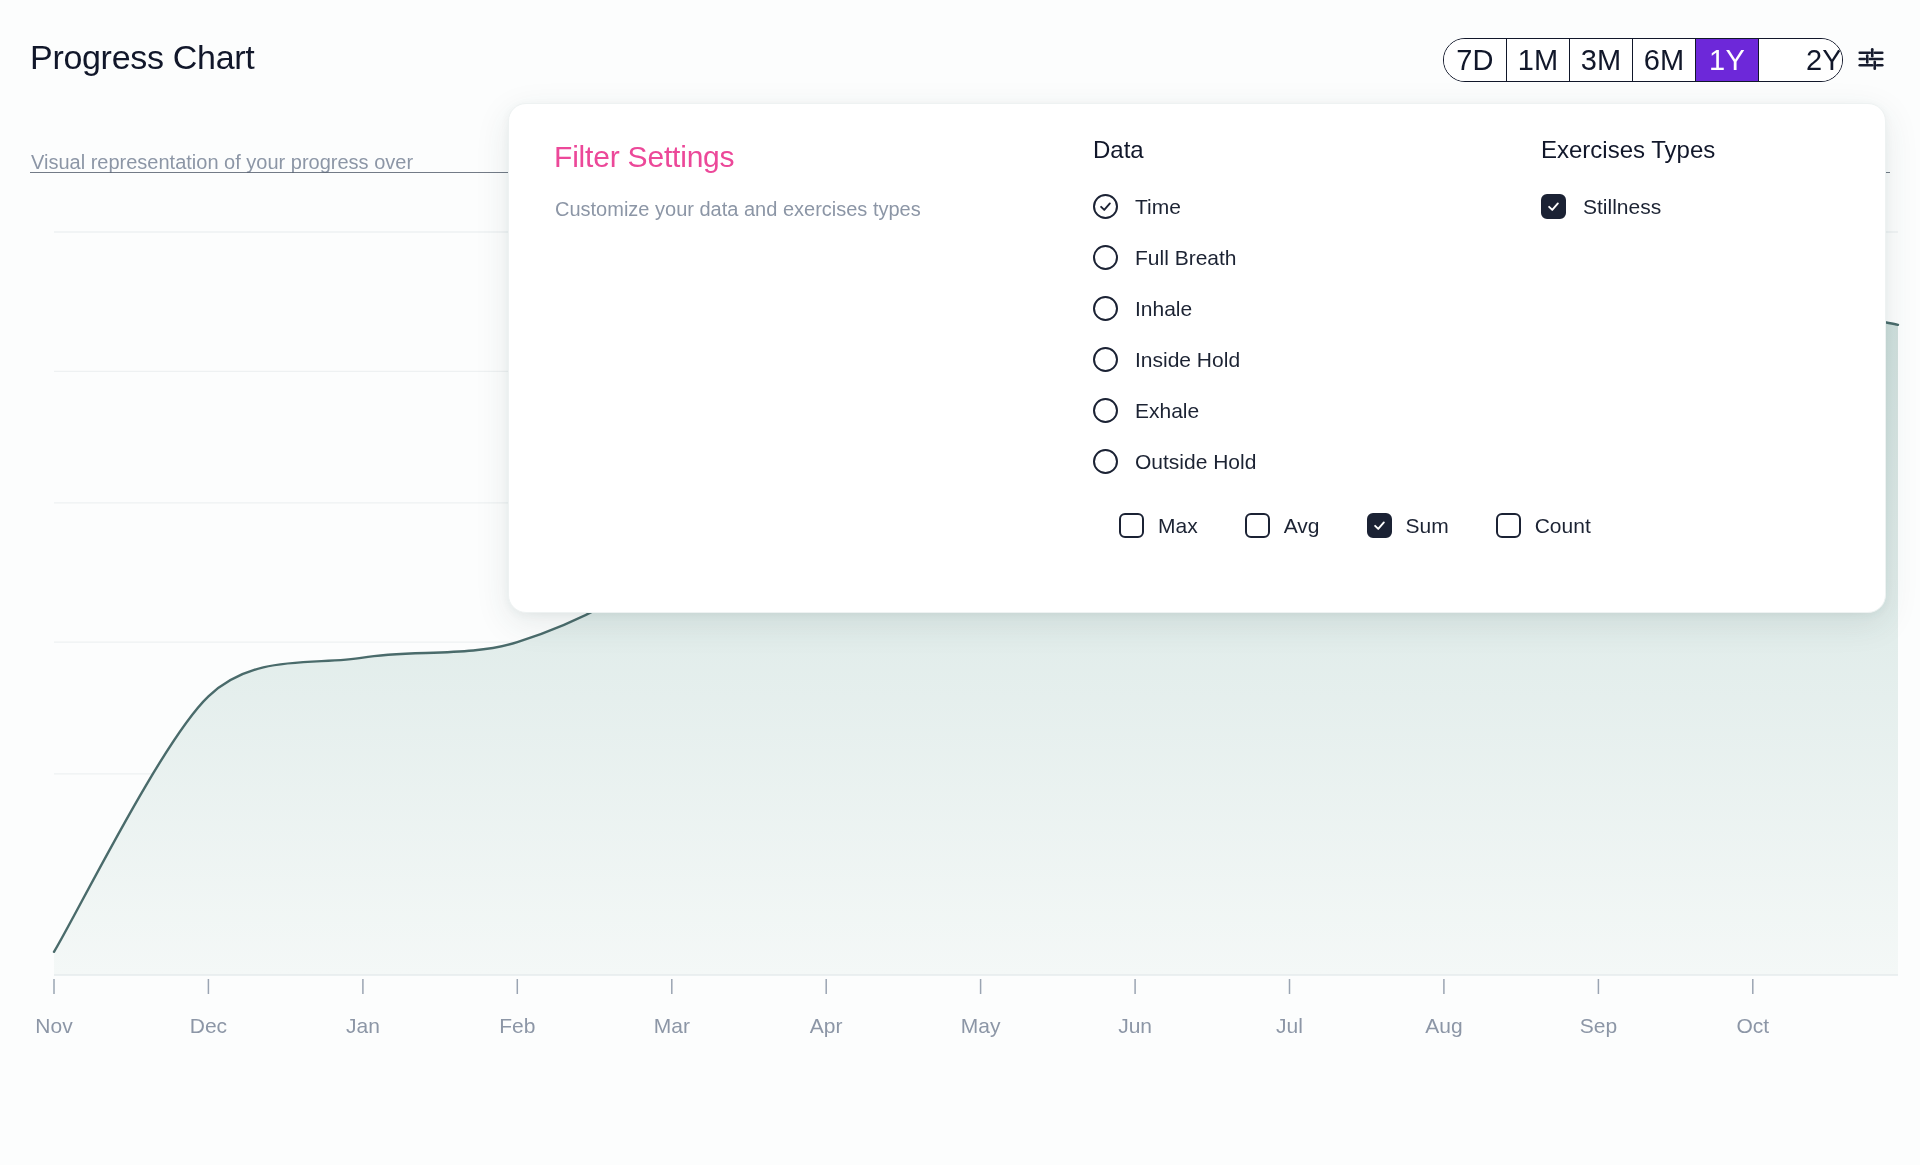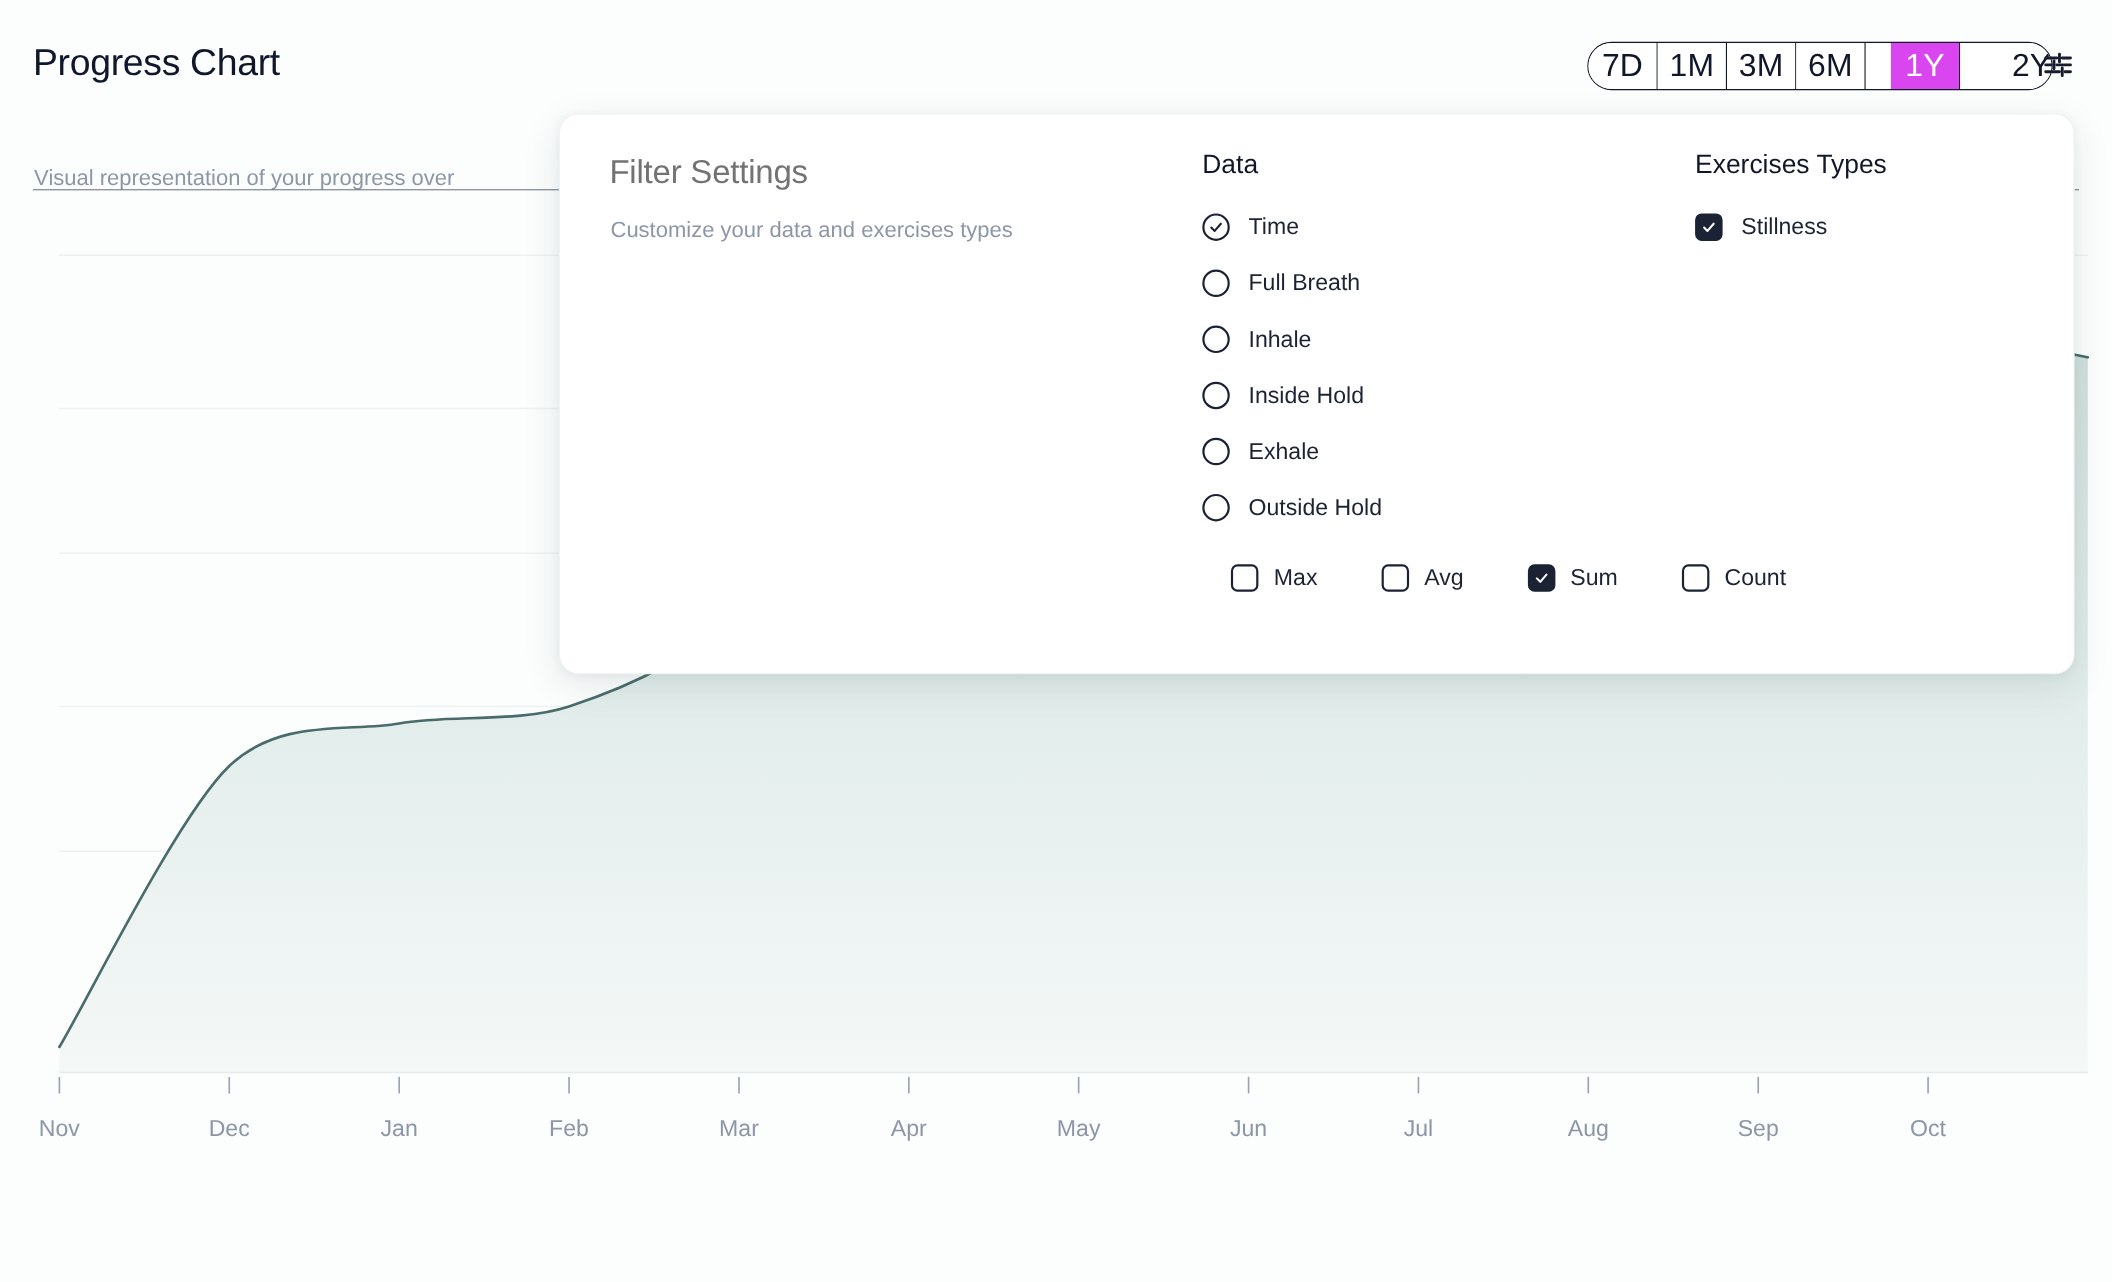--- a/index.html
+++ b/index.html
@@ -77,23 +77,22 @@
     font-size: 29px;
     color: #11172a;
     background: #ffffff;
     border-right: 1.6px solid #11172a;
     letter-spacing: .2px;
     cursor: pointer;
     user-select: none;
   }
   .range-btn:last-child { border-right: none; padding-left: 47px; }
   .range-btn.active {
-    background: #d946ef;
+    background: #6d28d9;
     color: #ffffff;
-    margin-left: 23px;
   }
 
   .settings-icon-btn {
     position: absolute;
     top: 38px;
     left: 1848px;
     width: 46px;
     height: 44px;
     display: flex;
     align-items: center;
@@ -128,21 +127,21 @@
     z-index: 20;
   }
 
   .panel-title {
     position: absolute;
     left: 45px;
     top: 36px;
     font-size: 30px;
     font-weight: 400;
     letter-spacing: -0.2px;
-    color: #737373;
+    color: #ec4899;
   }
 
   .panel-subtitle {
     position: absolute;
     left: 46px;
     top: 94px;
     font-size: 20px;
     color: #8c96a6;
     white-space: nowrap;
   }
@@ -213,21 +212,21 @@
     background: #1b2234;
     border-color: #1b2234;
   }
 
   .agg-row {
     position: absolute;
     left: 584px;
     top: 409px;
     display: flex;
     align-items: center;
-    gap: 14px;
+    gap: 3px;
     padding-left: 26px;
   }
   .agg-item {
     display: flex;
     align-items: center;
     gap: 14px;
     margin-right: 44px;
     cursor: pointer;
     user-select: none;
   }

